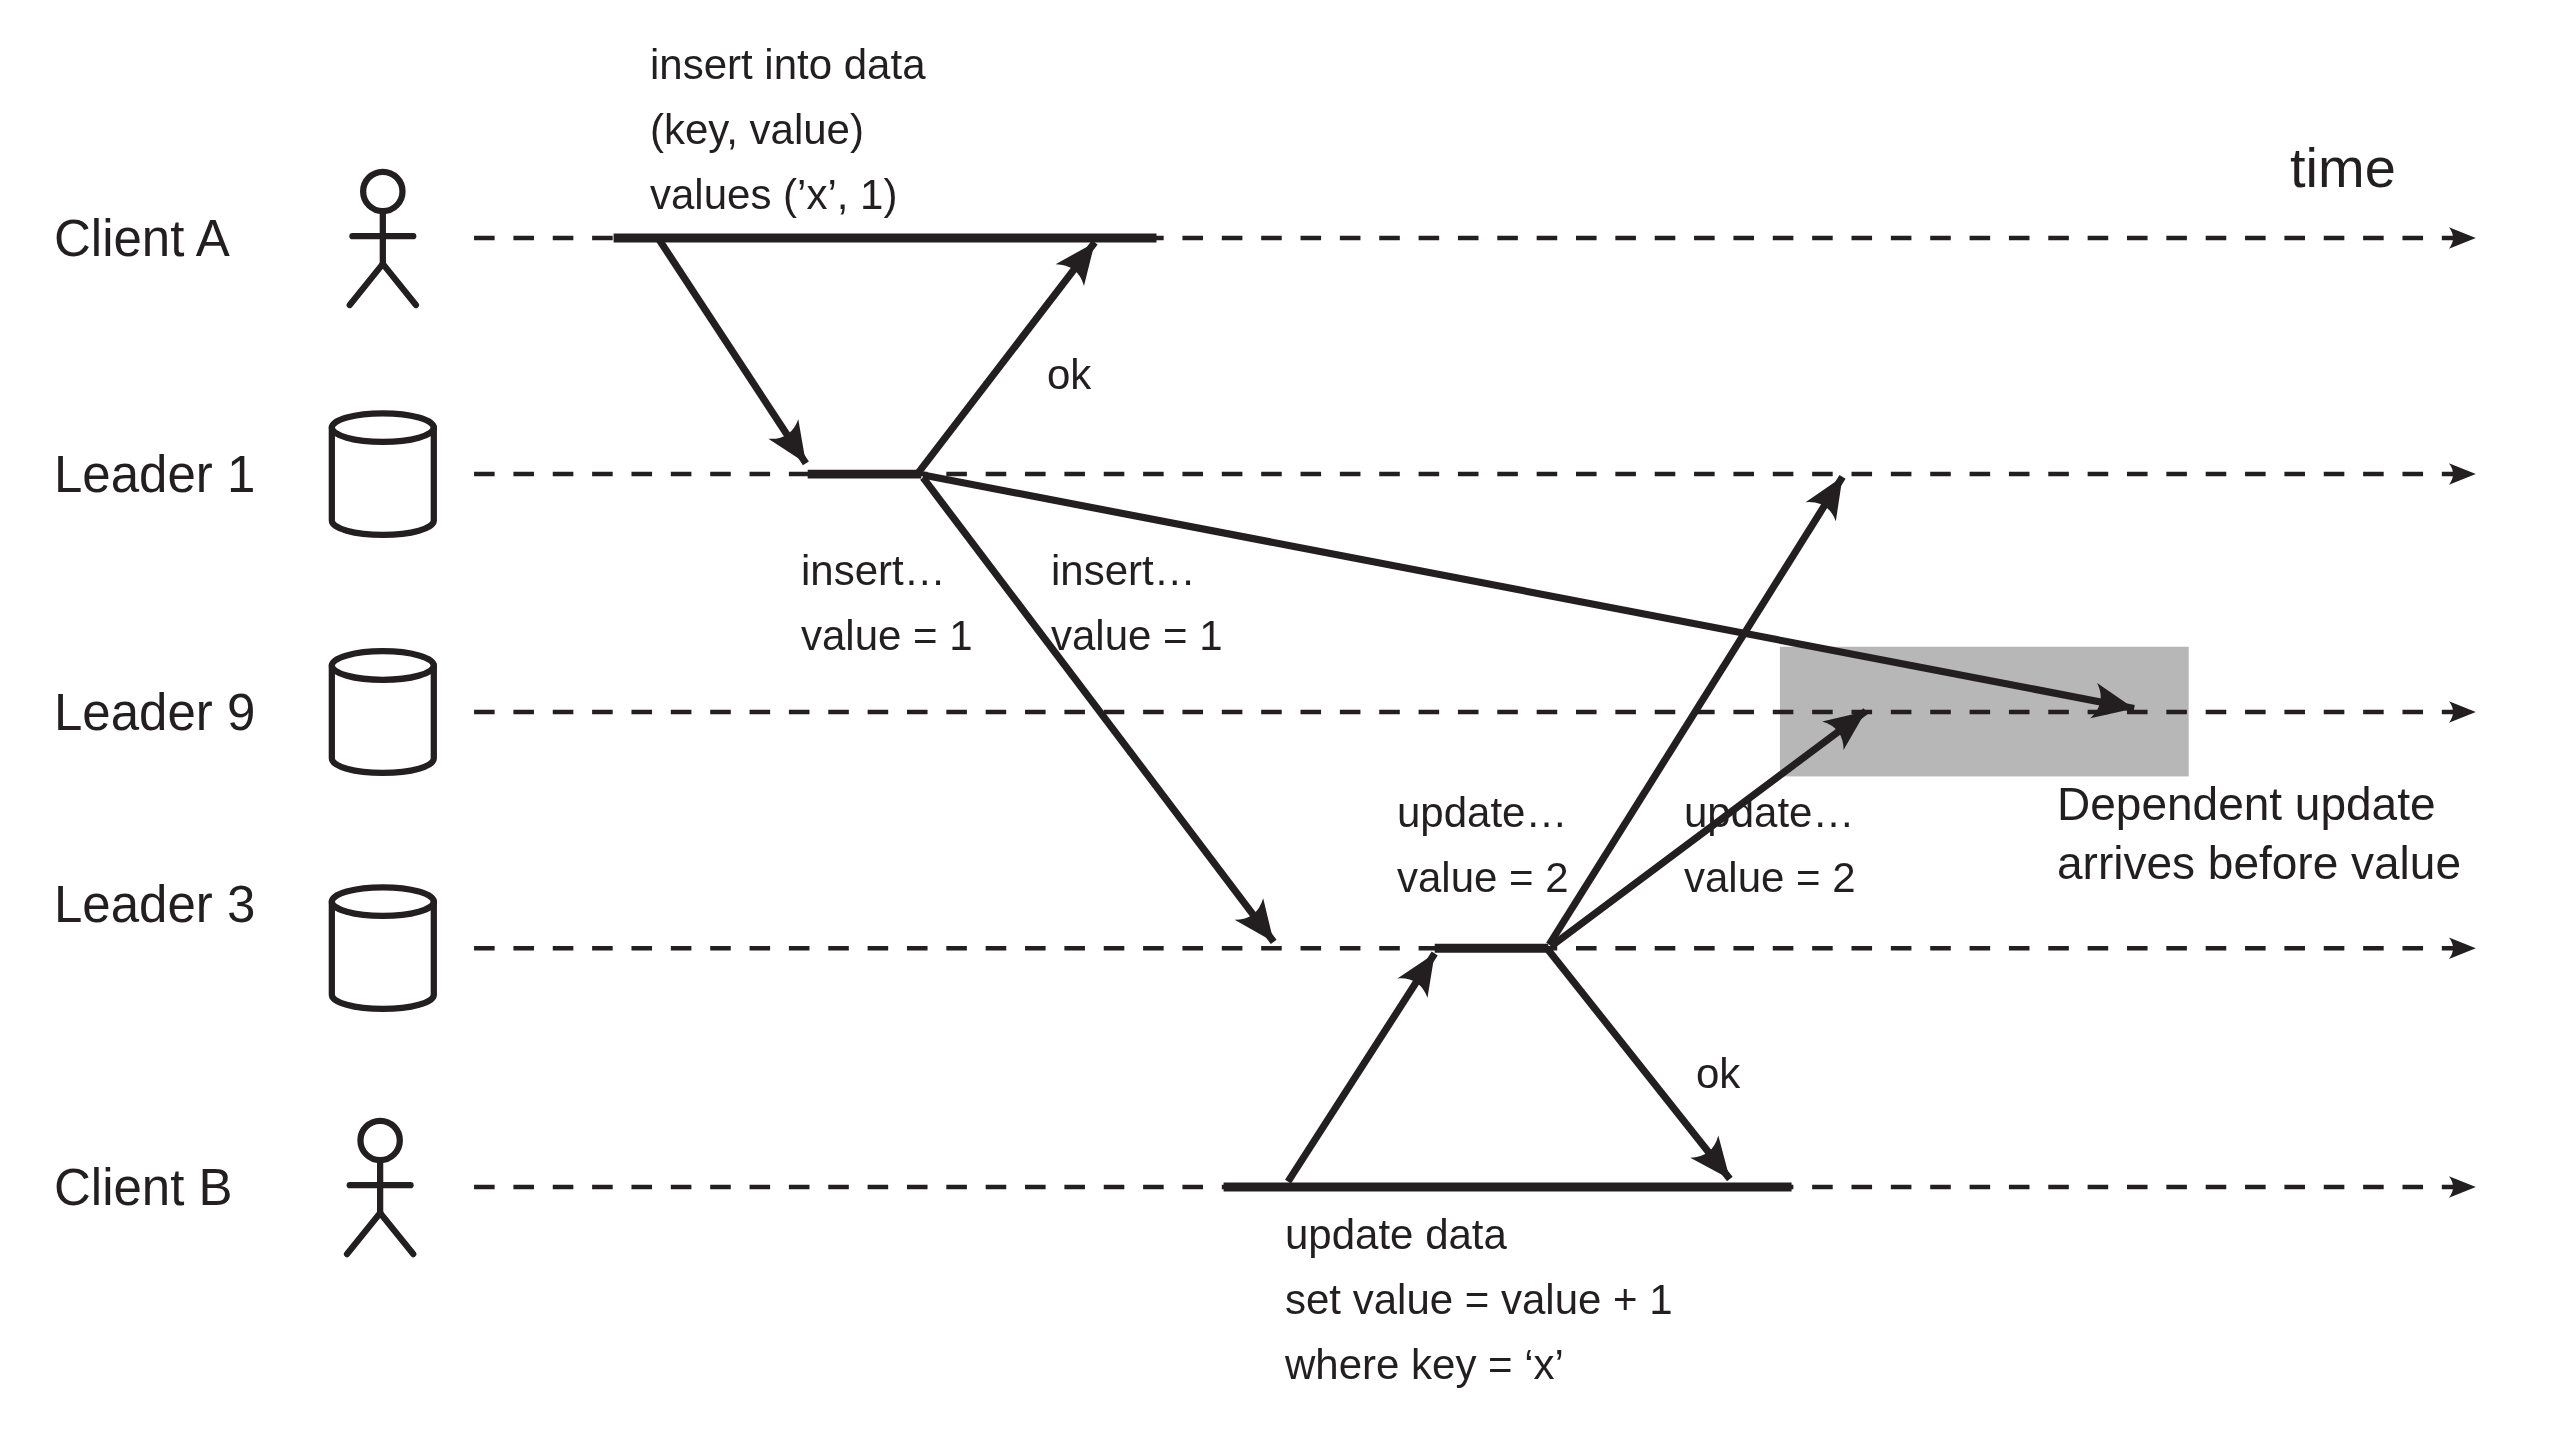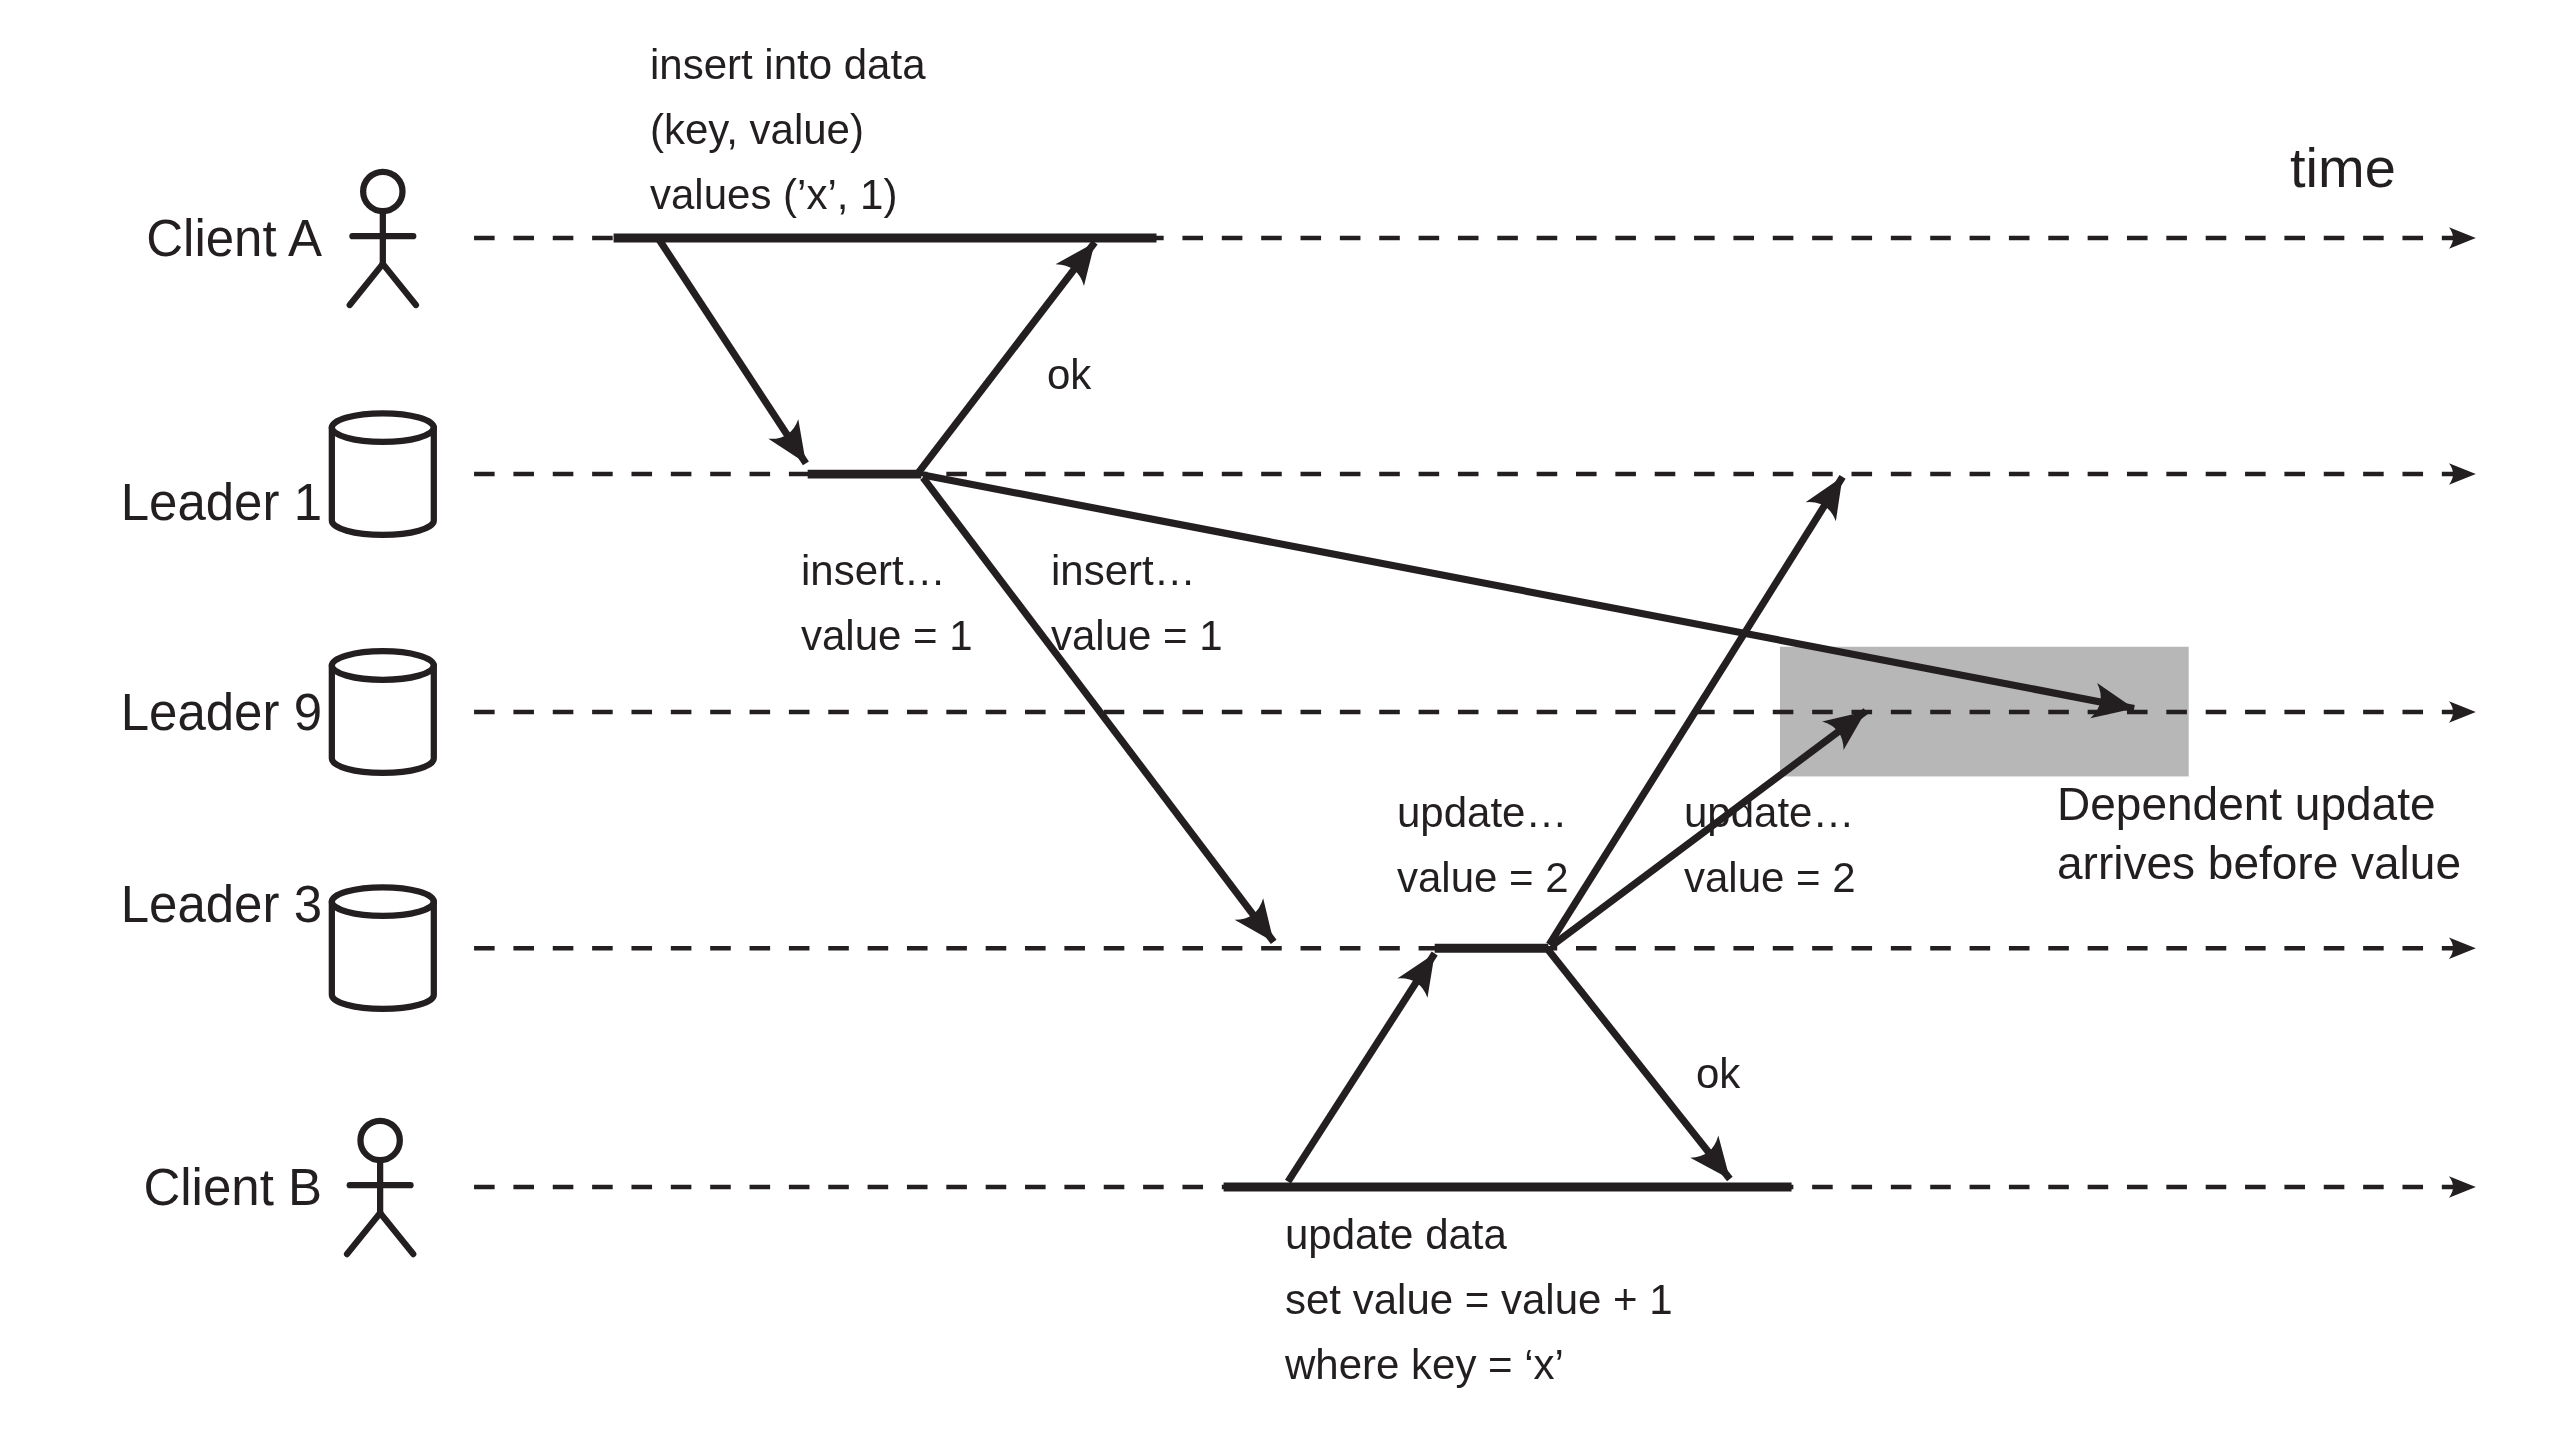--- a/index.html
+++ b/index.html
@@ -20,21 +20,21 @@
   .msg-arrow    { stroke:var(--ink); stroke-width:8; fill:none; }
   .icon-stroke  { stroke:var(--ink); stroke-width:7; fill:none; stroke-linecap:round; }
   .hl-rect      { fill:var(--highlight); }
 
   .note {
     position:absolute; white-space:pre-line;
     font-size:42px; line-height:65px; letter-spacing:0;
   }
   .lane-label {
     position:absolute; left:54px; width:268px;
-    text-align:right; font-size:51px; line-height:51px;
+    text-align:left; font-size:51px; line-height:51px;
     transform:translateY(-50%);
   }
   .time-label {
     position:absolute; left:2290px; top:140px; width:213px;
     text-align:left; font-size:56px; line-height:55px;
   }
   .big-note { font-size:46px; line-height:59px; }
 </style>
 </head>
 <body>
@@ -99,21 +99,21 @@
     <g transform="translate(425,1327)">
       <circle class="icon-stroke white-fill" cx="0" cy="-52" r="22"></circle>
       <line class="icon-stroke" x1="0" y1="-30" x2="0" y2="29"></line>
       <line class="icon-stroke" x1="-34" y1="-2" x2="34" y2="-2"></line>
       <line class="icon-stroke" x1="0" y1="29" x2="-37" y2="75"></line>
       <line class="icon-stroke" x1="0" y1="29" x2="37" y2="75"></line>
     </g>
   </svg>
 
   <div class="lane-label" style="top:238px">Client A</div>
-  <div class="lane-label" style="top:502px">Leader 1</div>
+  <div class="lane-label" style="top:474px">Leader 1</div>
   <div class="lane-label" style="top:712px">Leader 9</div>
   <div class="lane-label" style="top:904px">Leader 3</div>
   <div class="lane-label" style="top:1187px">Client B</div>
 
   <div class="time-label">time</div>
 
   <div class="note" style="left:650px;  top:32px">insert into data
 (key, value)
 values (’x’, 1)</div>
   <div class="note" style="left:1047px; top:342px">ok</div>

